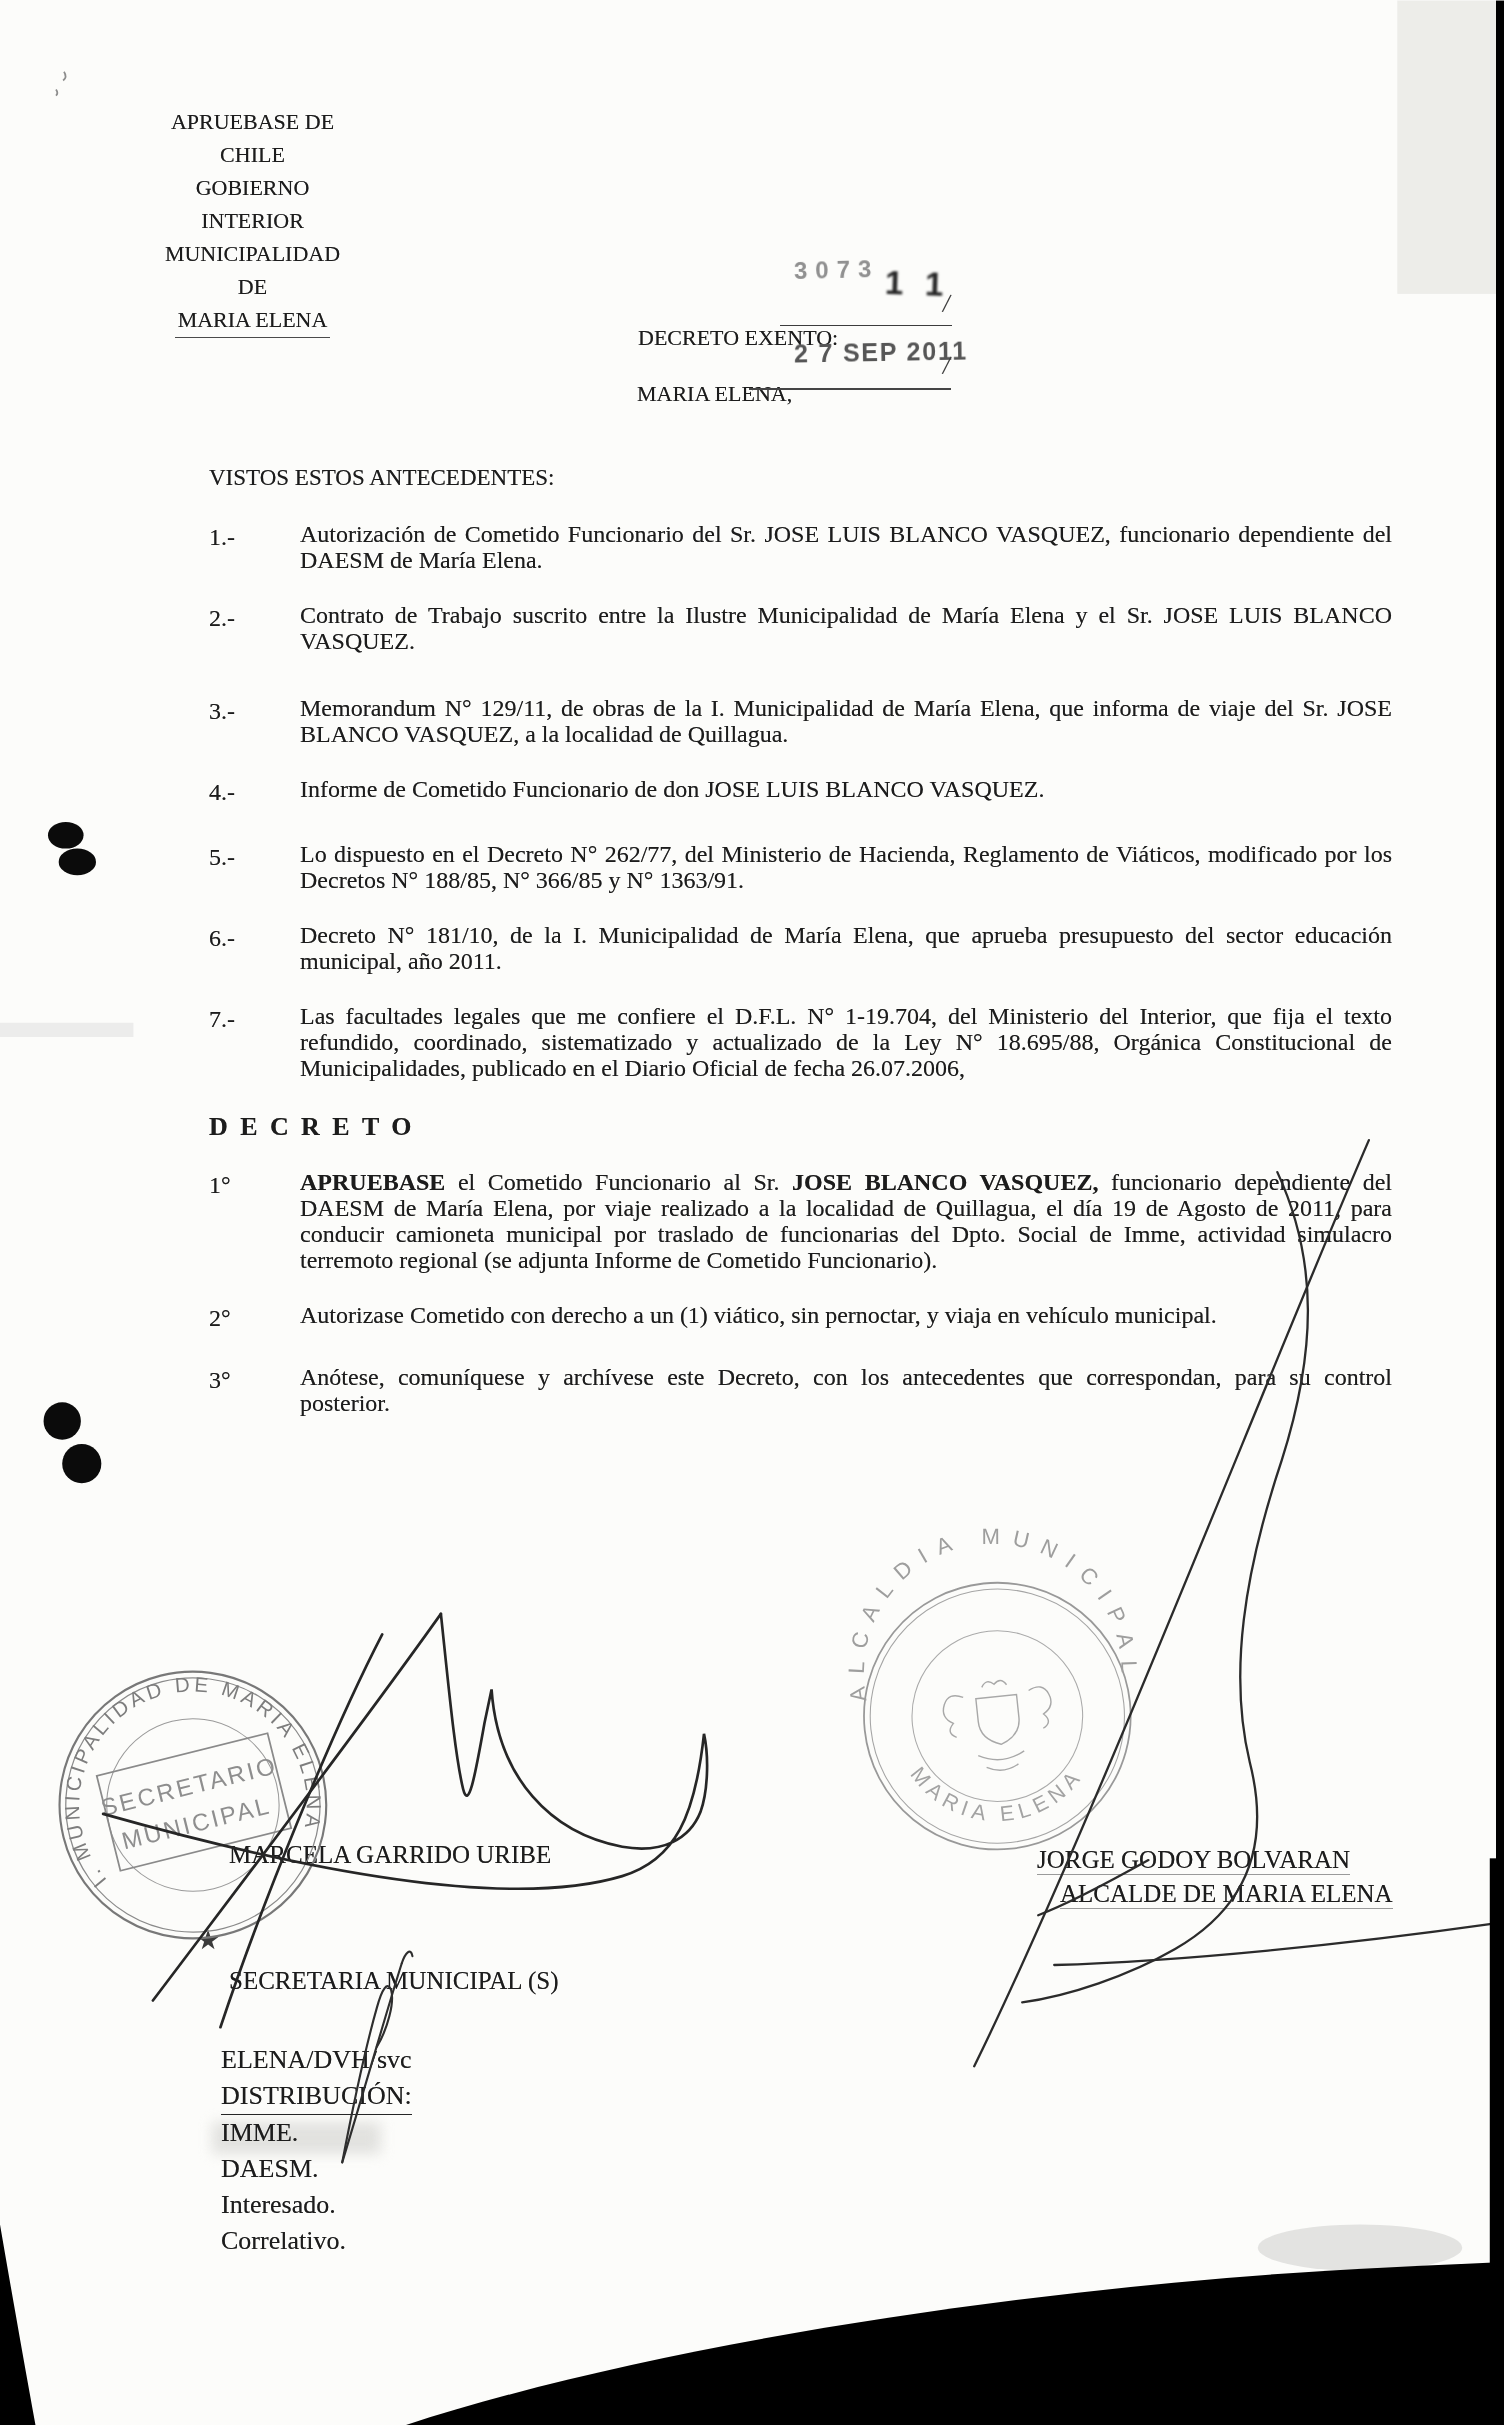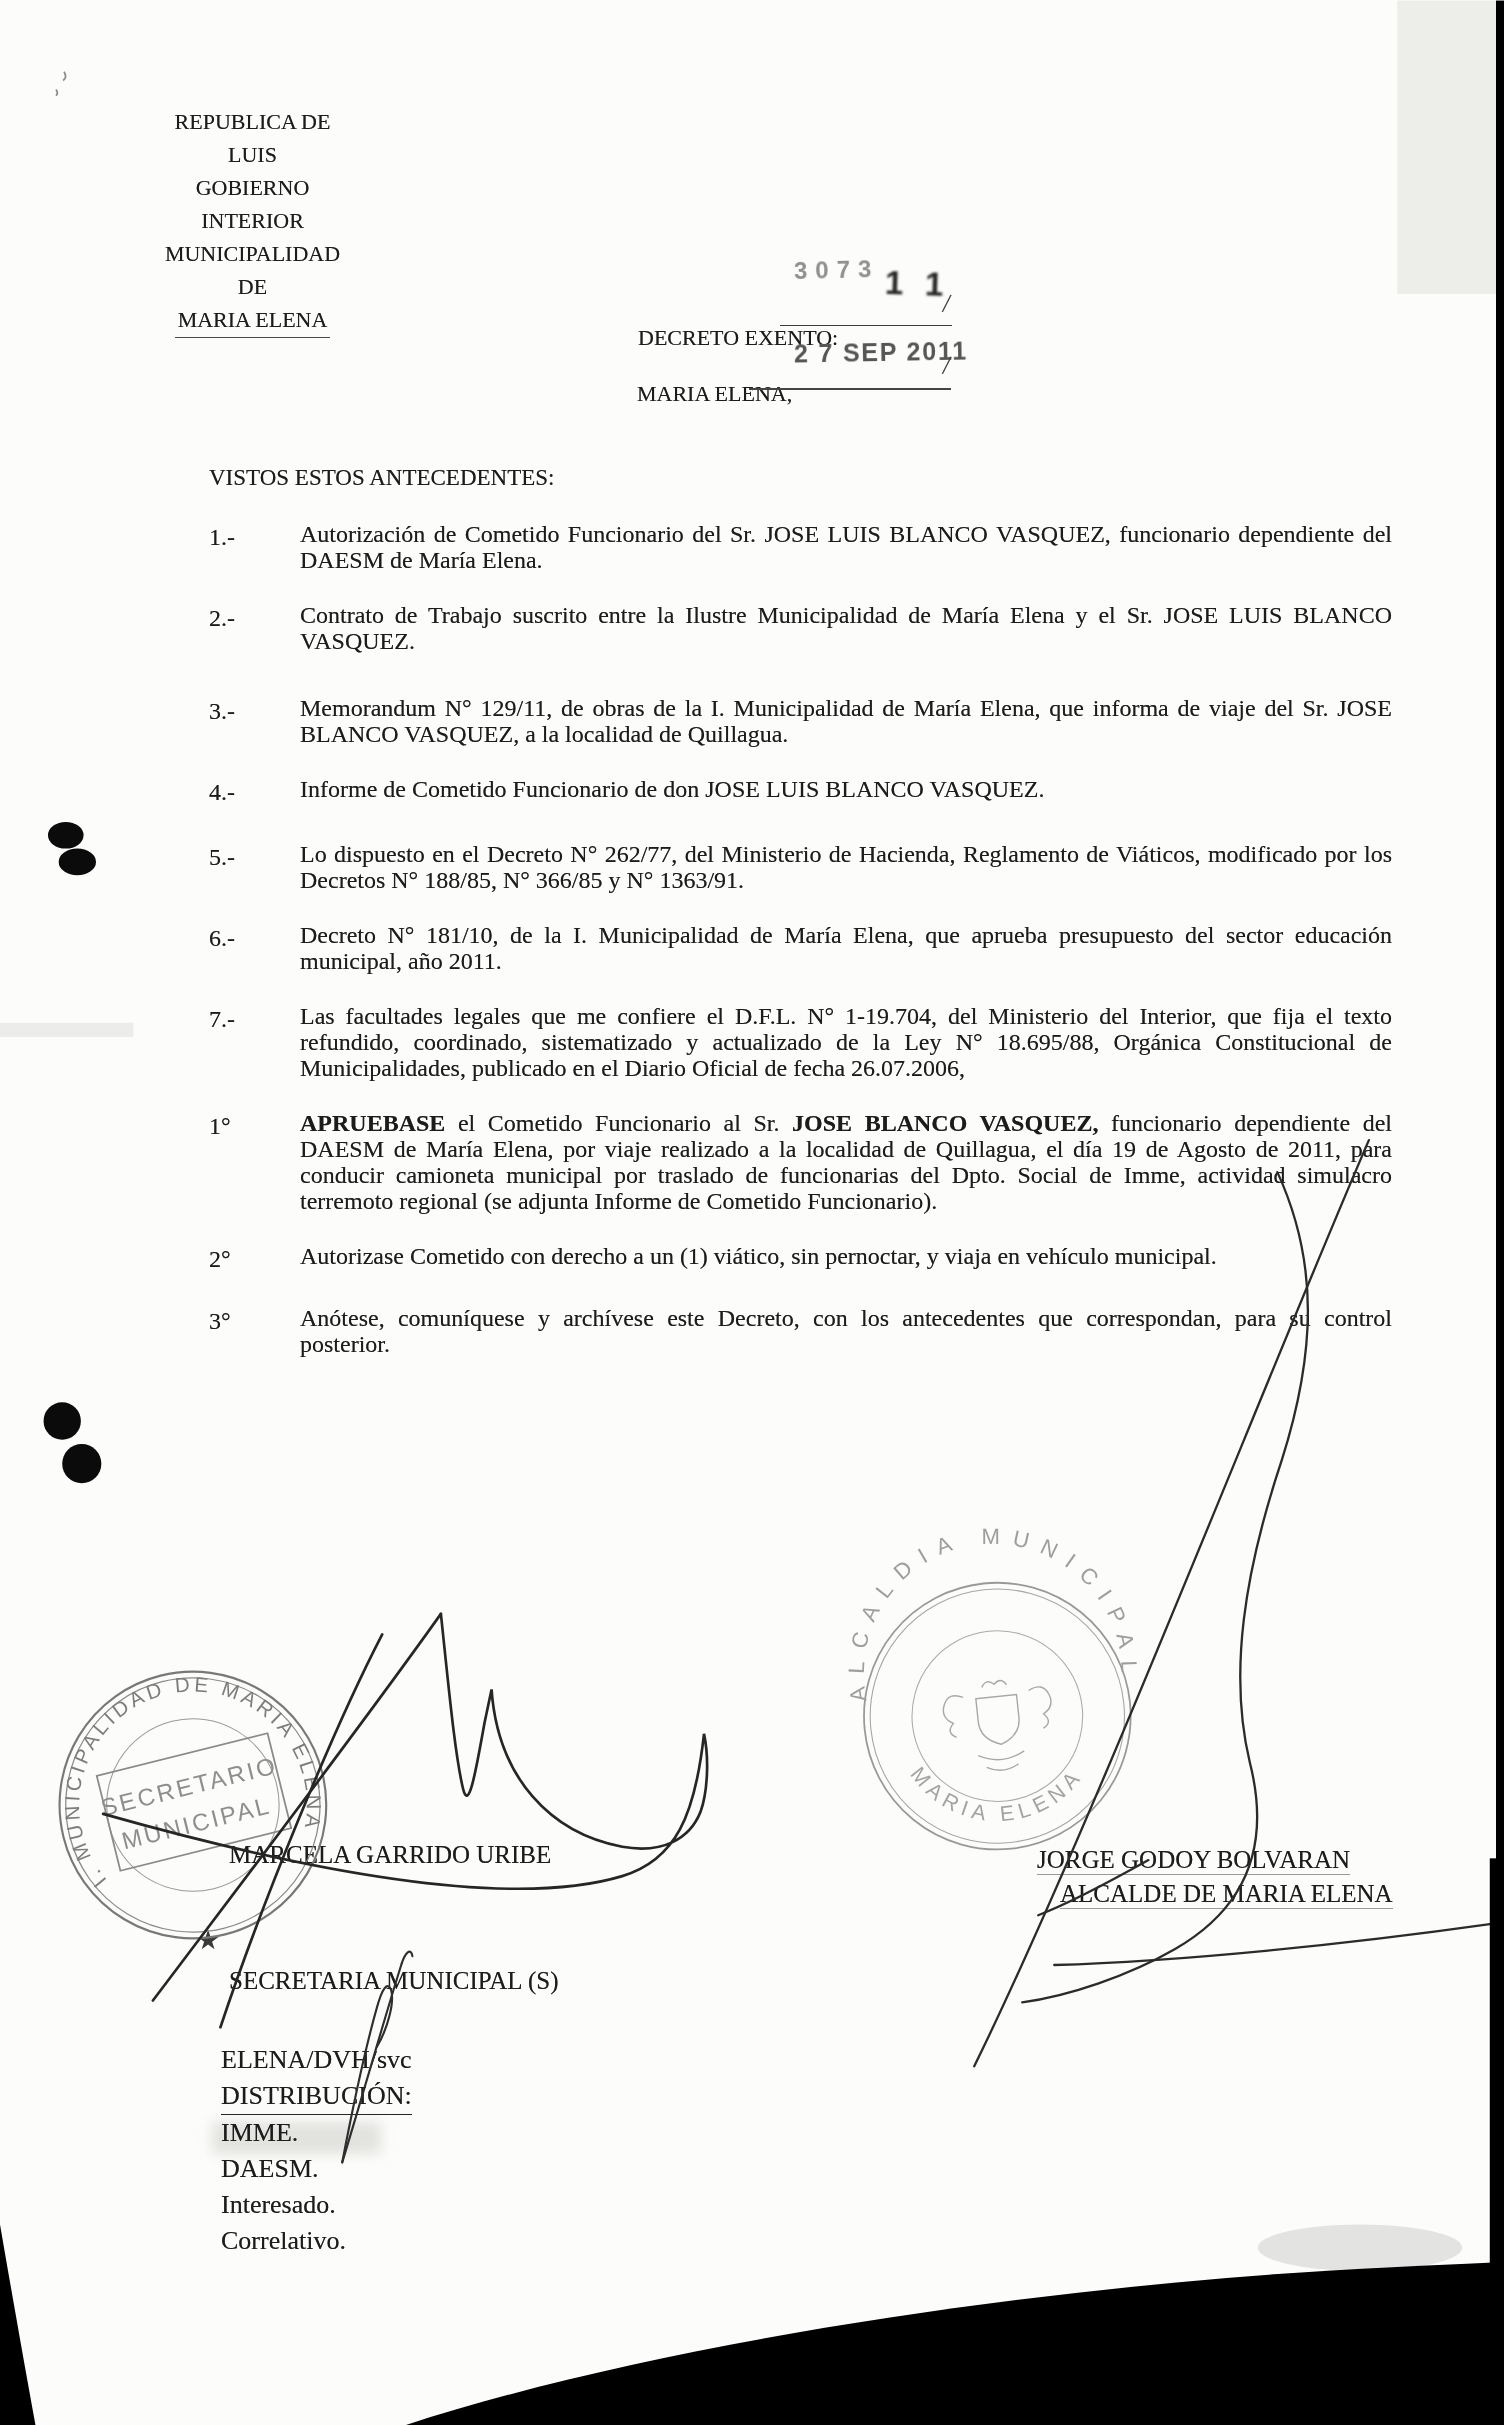--- a/index.html
+++ b/index.html
@@ -46,21 +46,21 @@
   .smudge{background:#d7d7d4;filter:blur(6.2px);opacity:.7;}
   svg.overlay{position:absolute;left:0;top:0;z-index:6;pointer-events:none;}
   .z2{z-index:2;} .z1{z-index:1;}
 </style>
 </head>
 <body>
 
 <div class="page">
 
   <div class="abs letterhead scantext z2">
-    <div>REPUBLICA DE LUIS</div>
+    <div>APRUEBASE DE CHILE</div>
     <div>GOBIERNO INTERIOR</div>
     <div>MUNICIPALIDAD DE</div>
     <div><span class="ul">MARIA ELENA</span></div>
   </div>
 
   <div class="abs fieldlabel scantext z2" style="left:638px;top:301px">DECRETO EXENTO:</div>
   <div class="abs uline z2" style="left:780px;top:325px;width:172px"></div>
   <div class="abs stampnum z2" style="left:794px;top:256px">3073</div>
   <div class="abs stampmark z2" style="left:885px;top:265px">1 1</div>
   <div class="abs slash z2" style="left:943px;top:288px">/</div>
@@ -95,20 +95,21 @@
     </div>
     <div class="row">
       <div class="num">6.-</div>
       <div class="txt">Decreto N° 181/10, de la I. Municipalidad de María Elena, que aprueba presupuesto del sector educación municipal, año 2011.</div>
     </div>
     <div class="row">
       <div class="num">7.-</div>
       <div class="txt">Las facultades legales que me confiere el D.F.L. N° 1-19.704, del Ministerio del Interior, que fija el texto refundido, coordinado, sistematizado y actualizado de la Ley N° 18.695/88, Orgánica Constitucional de Municipalidades, publicado en el Diario Oficial de fecha 26.07.2006,</div>
     </div>
 
+    <div class="dheading">DECRETO</div>
 
     <div class="row">
       <div class="num">1°</div>
       <div class="txt"><span class="b">APRUEBASE</span><span> el Cometido Funcionario al Sr. </span><span class="b">JOSE BLANCO VASQUEZ,</span><span> funcionario dependiente del DAESM de María Elena, por viaje realizado a la localidad de Quillagua, el día 19 de Agosto de 2011, para conducir camioneta municipal por traslado de funcionarias del Dpto. Social de Imme, actividad simulacro terremoto regional  (se  adjunta Informe de Cometido Funcionario).</span></div>
     </div>
     <div class="row mt13">
       <div class="num">2°</div>
       <div class="txt">Autorizase Cometido con derecho a un (1) viático, sin pernoctar, y viaja en vehículo municipal.</div>
     </div>
     <div class="row mt6">

